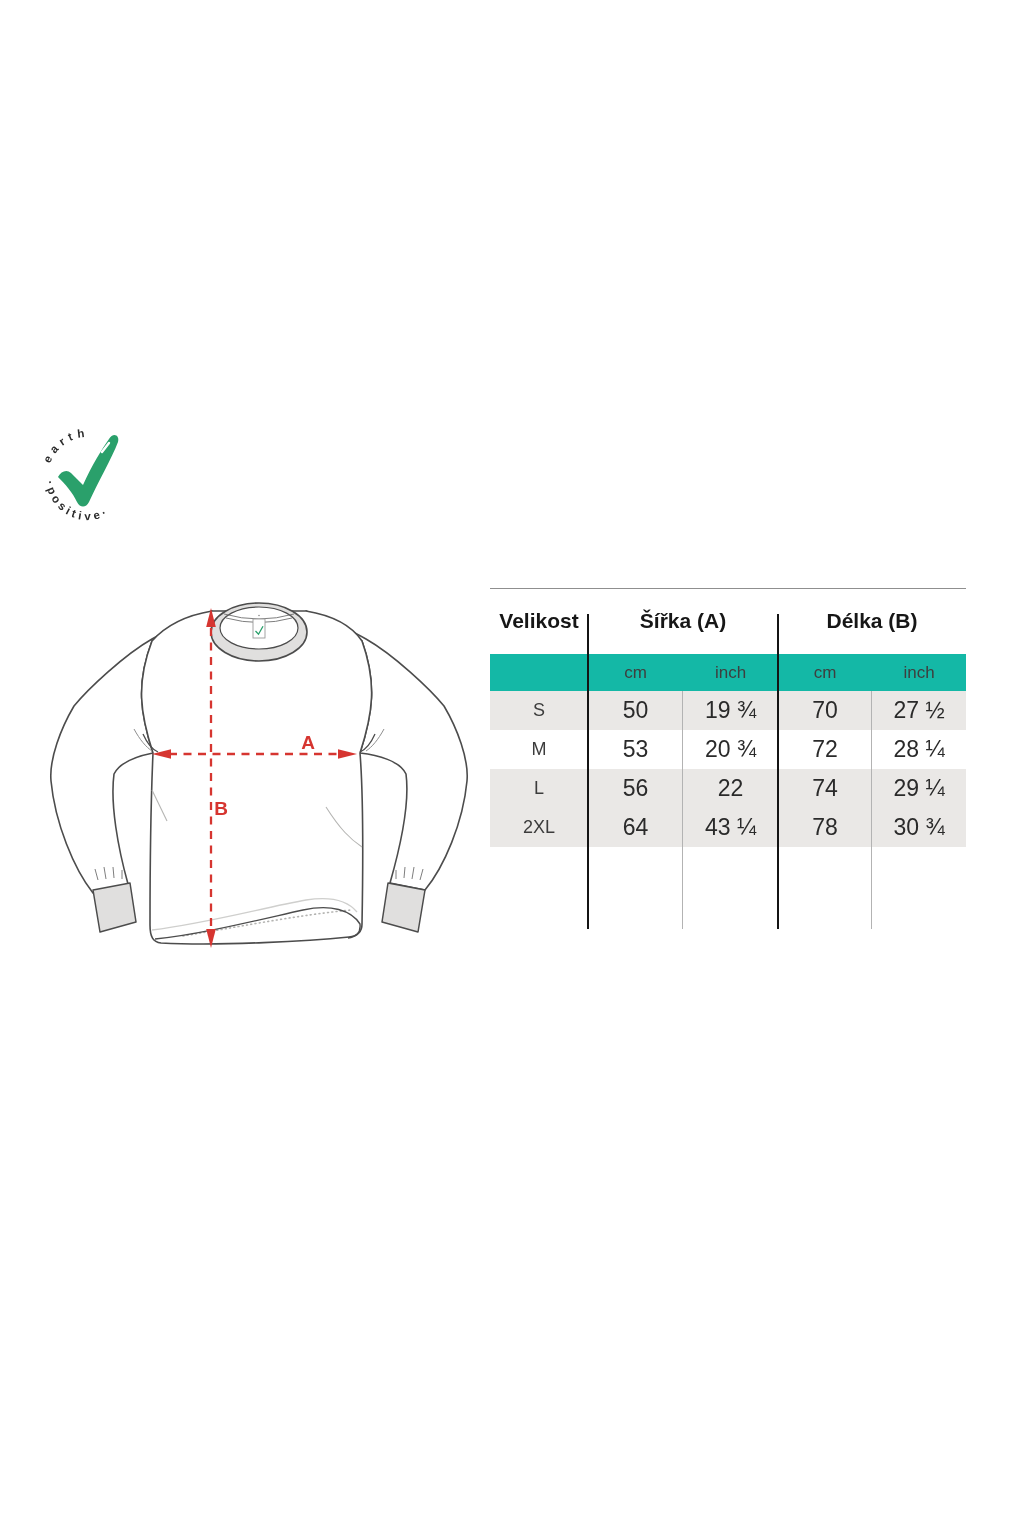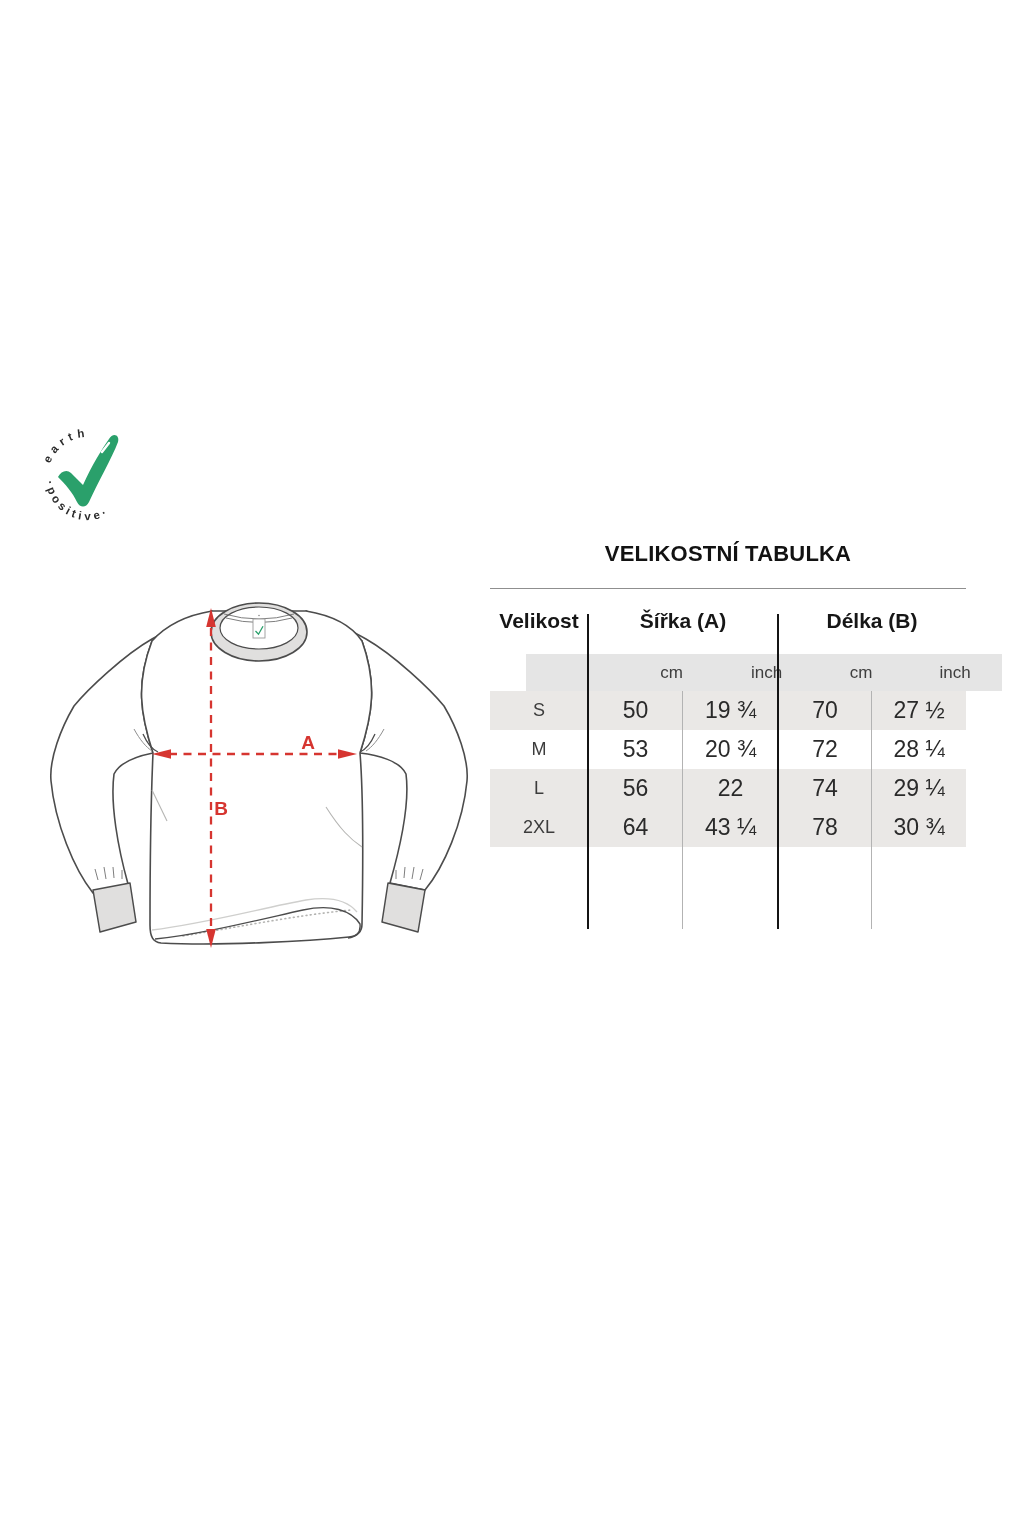--- a/index.html
+++ b/index.html
@@ -15,22 +15,22 @@
     text-align:center; font-size:22px; font-weight:bold; color:#121212;
     letter-spacing:0.2px; white-space:nowrap;
   }
   .tbl {
     position:absolute; left:490px; top:588px; width:476px; height:344px;
     border-top:1px solid #8f8f8f;
   }
   .row { display:flex; width:476px; }
   .hrow { height:65px; align-items:flex-end; padding-bottom:21px;
           font-weight:bold; font-size:21px; color:#161616; }
-  .shrow { height:37px; line-height:37px; background:#e5e5e5;
-           font-size:17px; color:#3e3e3e;margin-left:36px; }
+  .shrow { height:37px; line-height:37px; background:#14b8a6;
+           font-size:17px; color:#3e3e3e; }
   .drow { height:39px; line-height:39px; font-size:23px; color:#2a2a2a; }
   .drow.alt { background:#eae8e6; }
   .cell { text-align:center; }
   .c0 { width:98px; } .c1 { width:95px; } .c2 { width:95px; }
   .c3 { width:94px; } .c4 { width:94px; }
   .cg2 { width:190px; } .cg3 { width:188px; } 
   .drow .c0 { font-size:18px; color:#3c3c3c; }
   .vline-black { position:absolute; top:25px; height:315px; width:2px; background:#141414; }
   .vline-gray  { position:absolute; top:102px; height:238px; width:1px; background:#b3b3b3; }
   .vb1 { left:97px; } .vb2 { left:287px; }
@@ -115,21 +115,20 @@
     </g>
     <g>
       <path d="M 121,161 L 292,161" stroke="#d63530" stroke-width="2.3" stroke-dasharray="8,6.5" fill="none"></path>
       <polygon points="104,161 123,156.2 123,165.8" fill="#d63530"></polygon>
       <polygon points="309,161 290,156.2 290,165.8" fill="#d63530"></polygon>
     </g>
     <text x="260" y="156" text-anchor="middle" font-size="19" font-weight="bold" fill="#d63530" font-family="Liberation Sans, sans-serif">A</text>
     <text x="173" y="222" text-anchor="middle" font-size="19" font-weight="bold" fill="#d63530" font-family="Liberation Sans, sans-serif">B</text>
   </svg>
 
-  <div class="tbl-title">VELIKOSTNÍ TABULKA</div>
 
   <div class="tbl">
 
     <div class="row hrow">
       <div class="cell c0">Velikost</div>
       <div class="cell cg2">Šířka (A)</div>
       <div class="cell cg3">Délka (B)</div>
     </div>
 
     <div class="row shrow">

